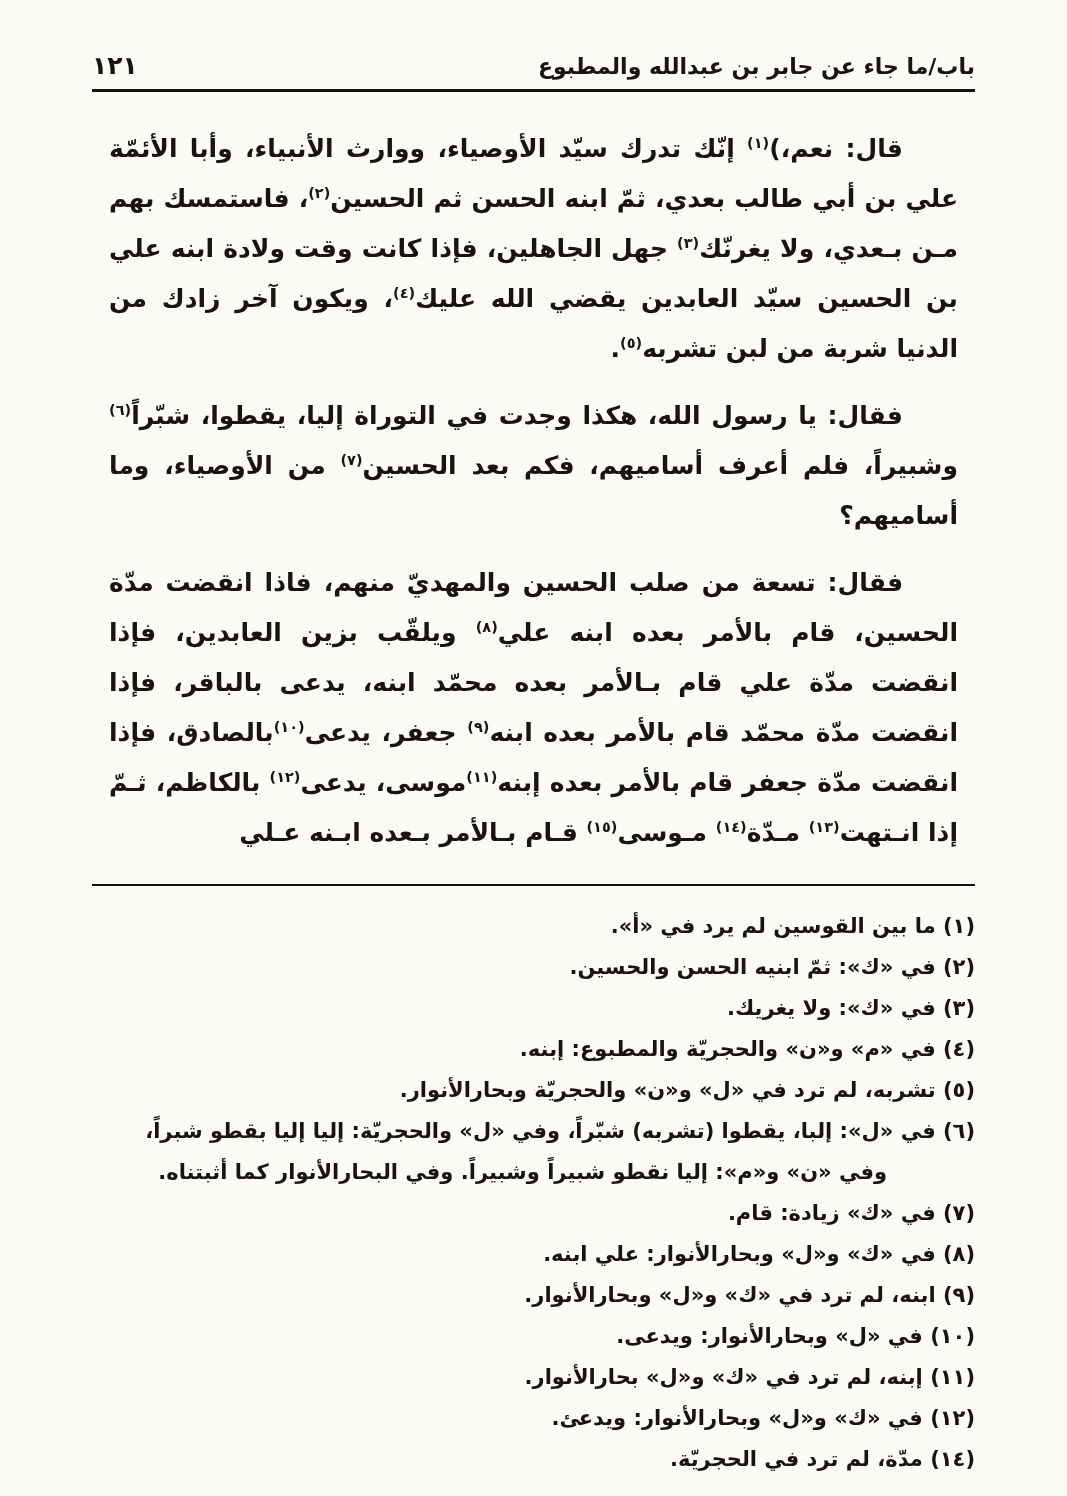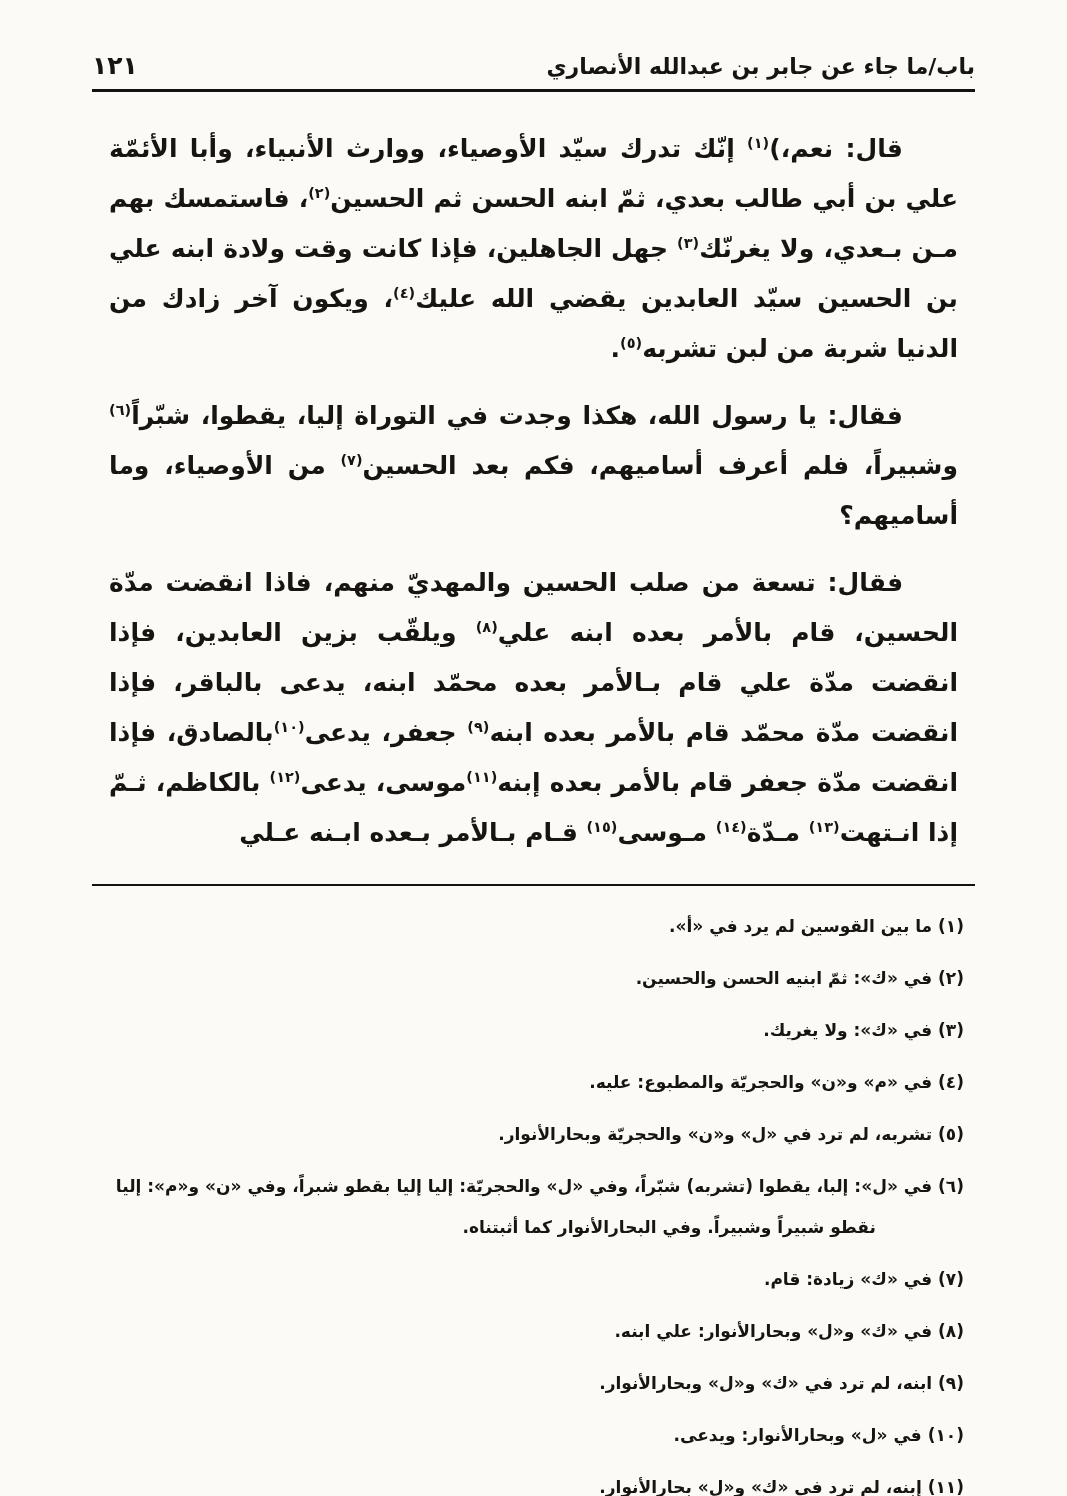--- a/index.html
+++ b/index.html
@@ -47,57 +47,57 @@
     line-height: 0;
     font-weight: bold;
   }
   .footnote-rule {
     height: 2px;
     background: #141210;
     margin-top: 26px;
   }
   .footnotes { margin-top: 20px; }
   .footnote {
-    margin: 11px;
-    font-size: 17px;
+    margin: 0;
+    font-size: 21px;
     font-weight: bold;
     line-height: 41px;
     text-align: right;
     padding-right: 88px;
     text-indent: -88px;
   }
   .fn-num { white-space: pre; }
 </style>
 </head>
 <body>
 
 <div class="page">
 
   <header class="page-header">
-    <div class="chapter-title">باب/ما جاء عن جابر بن عبدالله الأنصاري</div>
+    <div class="chapter-title">باب/ما جاء عن جابر بن عبدالله والمطبوع</div>
     <div class="page-number">١٢١</div>
   </header>
 
   <div class="header-rule"></div>
 
   <main class="body-text">
 
   <p class="para">قال: نعم،)<sup class="fn-ref">(١)</sup> إنّك تدرك سيّد الأوصياء، ووارث الأنبياء، وأبا الأئمّة علي بن أبي طالب بعدي، ثمّ ابنه الحسن ثم الحسين<sup class="fn-ref">(٢)</sup>، فاستمسك بهم مـن بـعدي، ولا يغرنّك<sup class="fn-ref">(٣)</sup> جهل الجاهلين، فإذا كانت وقت ولادة ابنه علي بن الحسين سيّد العابدين يقضي الله عليك<sup class="fn-ref">(٤)</sup>، ويكون آخر زادك من الدنيا شربة من لبن تشربه<sup class="fn-ref">(٥)</sup>.</p>
       <p class="para">فقال: يا رسول الله، هكذا وجدت في التوراة إليا، يقطوا، شبّراً<sup class="fn-ref">(٦)</sup> وشبيراً، فلم أعرف أساميهم، فكم بعد الحسين<sup class="fn-ref">(٧)</sup> من الأوصياء، وما أساميهم؟</p>
       <p class="para">فقال: تسعة من صلب الحسين والمهديّ منهم، فاذا انقضت مدّة الحسين، قام بالأمر بعده ابنه علي<sup class="fn-ref">(٨)</sup> ويلقّب بزين العابدين، فإذا انقضت مدّة علي قام بـالأمر بعده محمّد ابنه، يدعى بالباقر، فإذا انقضت مدّة محمّد قام بالأمر بعده ابنه<sup class="fn-ref">(٩)</sup> جعفر، يدعى<sup class="fn-ref">(١٠)</sup>بالصادق، فإذا انقضت مدّة جعفر قام بالأمر بعده إبنه<sup class="fn-ref">(١١)</sup>موسى، يدعى<sup class="fn-ref">(١٢)</sup> بالكاظم، ثـمّ إذا انـتهت<sup class="fn-ref">(١٣)</sup> مـدّة<sup class="fn-ref">(١٤)</sup> مـوسى<sup class="fn-ref">(١٥)</sup> قـام بـالأمر بـعده ابـنه عـلي</p>
     </main>
 
   <div class="footnote-rule"></div>
 
   <section class="footnotes">
 
   <p class="footnote"><span class="fn-num">(١) </span><span>ما بين القوسين لم يرد في «أ».</span></p>
       <p class="footnote"><span class="fn-num">(٢) </span><span>في «ك»: ثمّ ابنيه الحسن والحسين.</span></p>
       <p class="footnote"><span class="fn-num">(٣) </span><span>في «ك»: ولا يغريك.</span></p>
-      <p class="footnote"><span class="fn-num">(٤) </span><span>في «م» و«ن» والحجريّة والمطبوع: عليه.</span></p>
+      <p class="footnote"><span class="fn-num">(٤) </span><span>في «م» و«ن» والحجريّة والمطبوع: إبنه.</span></p>
       <p class="footnote"><span class="fn-num">(٥) </span><span>تشربه، لم ترد في «ل» و«ن» والحجريّة وبحارالأنوار.</span></p>
       <p class="footnote"><span class="fn-num">(٦) </span><span>في «ل»: إلبا، يقطوا (تشربه) شبّراً، وفي «ل» والحجريّة: إليا إليا بقطو شبراً، وفي «ن» و«م»: إليا نقطو شبيراً وشبيراً. وفي البحارالأنوار كما أثبتناه.</span></p>
       <p class="footnote"><span class="fn-num">(٧) </span><span>في «ك» زيادة: قام.</span></p>
       <p class="footnote"><span class="fn-num">(٨) </span><span>في «ك» و«ل» وبحارالأنوار: علي ابنه.</span></p>
       <p class="footnote"><span class="fn-num">(٩) </span><span>ابنه، لم ترد في «ك» و«ل» وبحارالأنوار.</span></p>
       <p class="footnote"><span class="fn-num">(١٠) </span><span>في «ل» وبحارالأنوار: ويدعى.</span></p>
       <p class="footnote"><span class="fn-num">(١١) </span><span>إبنه، لم ترد في «ك» و«ل» بحارالأنوار.</span></p>
       <p class="footnote"><span class="fn-num">(١٢) </span><span>في «ك» و«ل» وبحارالأنوار: ويدعئ.</span></p>
       <p class="footnote"><span class="fn-num">(١٤) </span><span>مدّة، لم ترد في الحجريّة.</span></p>
     </section>

